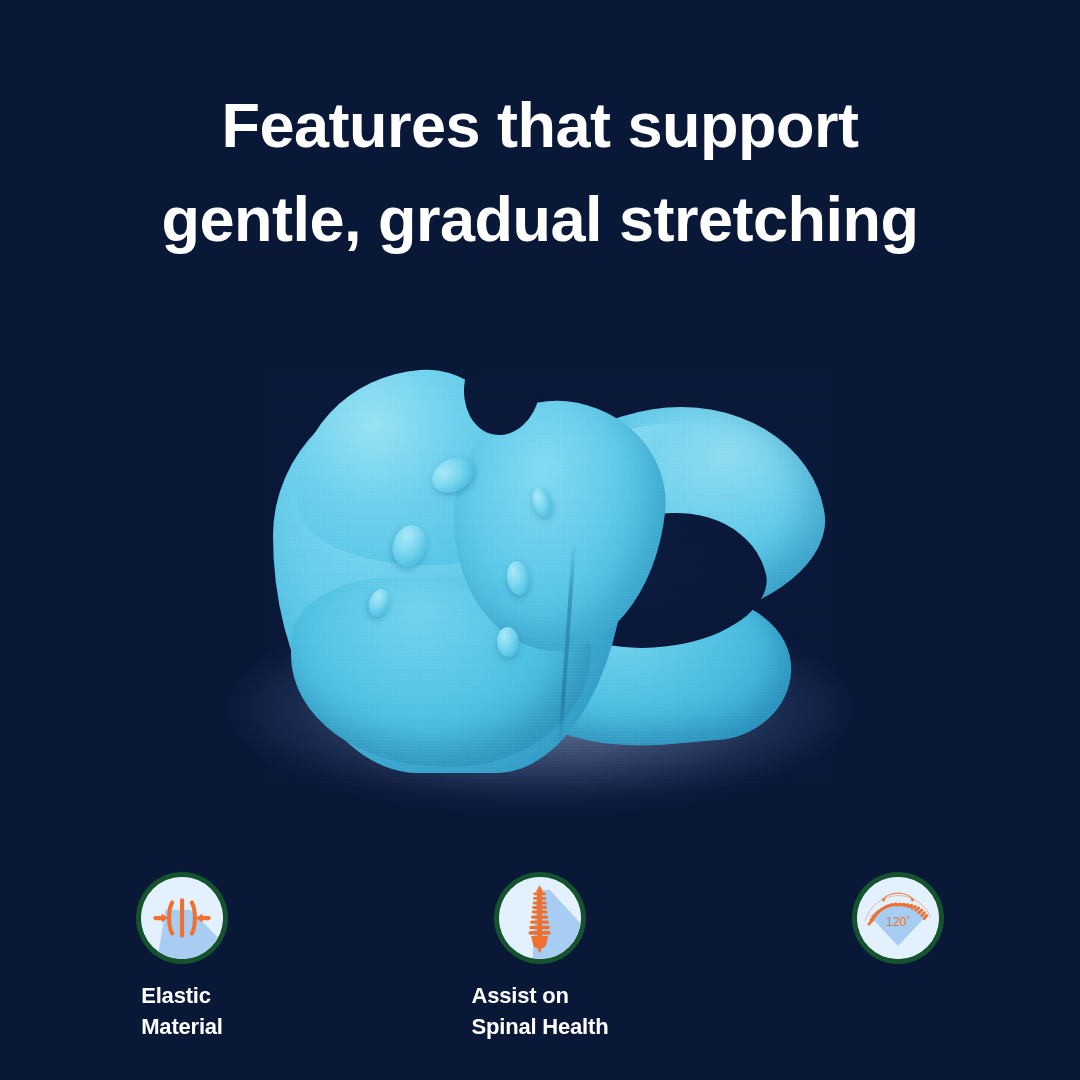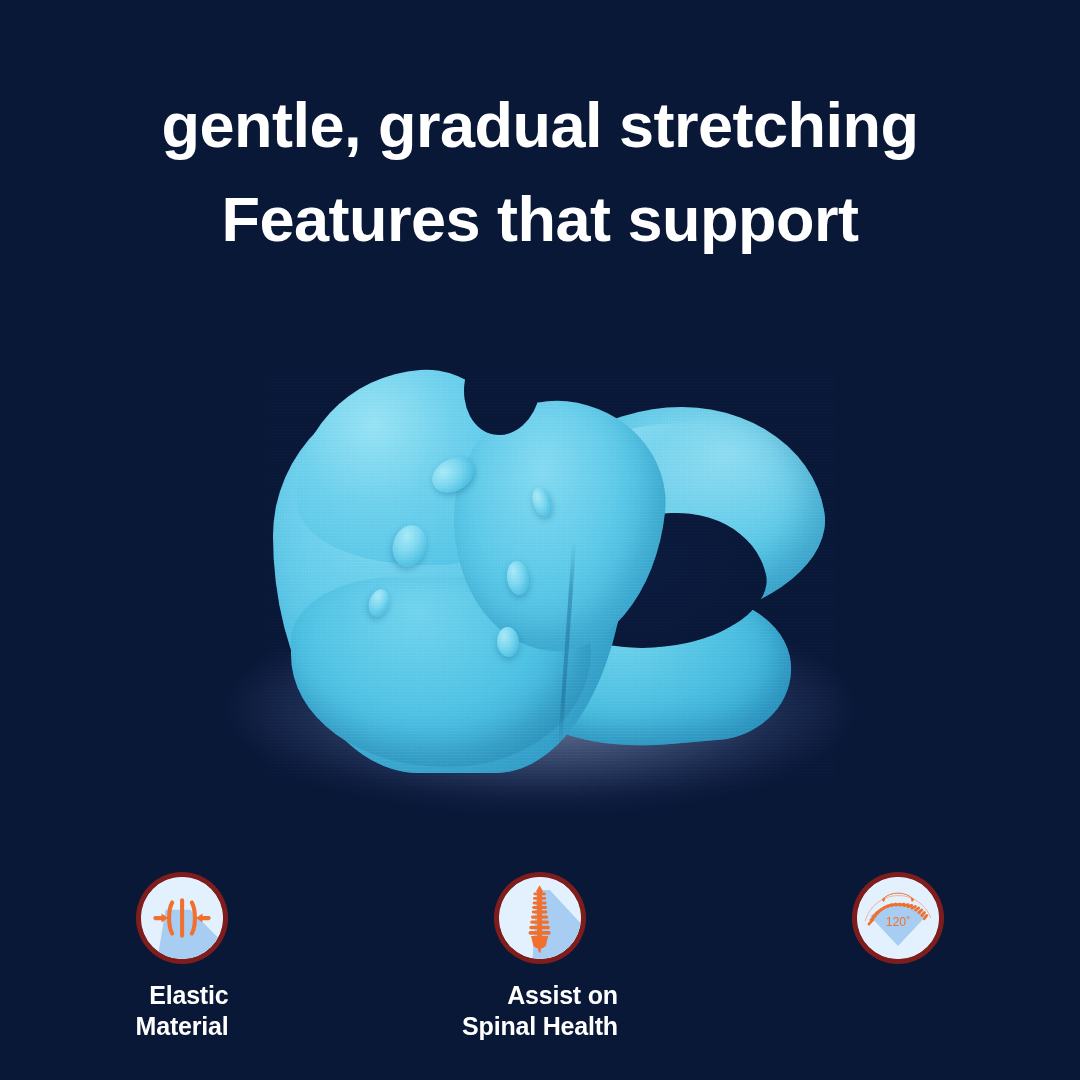--- a/index.html
+++ b/index.html
@@ -230,21 +230,21 @@
   .feature {
     width: 240px;
     display: flex;
     flex-direction: column;
     align-items: center;
   }
   .feature-badge {
     width: 92px;
     height: 92px;
     border-radius: 50%;
-    background: #7f1d1d;
+    background: #14532d;
     display: flex;
     align-items: center;
     justify-content: center;
     box-sizing: border-box;
     padding: 5px;
     text-decoration: underline;
   }
   .feature-badge-inner {
     width: 100%;
     height: 100%;
@@ -252,35 +252,35 @@
     background: #e2f1fd;
     overflow: hidden;
     position: relative;
   }
   .feature-badge-inner svg { display: block; width: 100%; height: 100%; }
   .feature-label {
     margin-top: 16px;
     color: #ffffff;
     font-family: "Liberation Sans", sans-serif;
     font-weight: bold;
-    font-size: 25px;
+    font-size: 22px;
     line-height: 31px;
-    text-align: right;
+    text-align: left;
     white-space: pre-line;
     letter-spacing: -0.2px;
   }
 </style>
 </head>
 <body>
 
 <div id="poster">
 
   <div id="headline">
+    <span class="hl-line">Features that support</span>
     <span class="hl-line">gentle, gradual stretching</span>
-    <span class="hl-line">Features that support</span>
   </div>
 
   <div id="product-stage">
     <div id="product-glow"></div>
 
     <div id="pillow">
 
       <div class="pw-arch-far"></div>
       <div class="pw-arch-lip"></div>
       <div class="pw-foot-right"></div>

